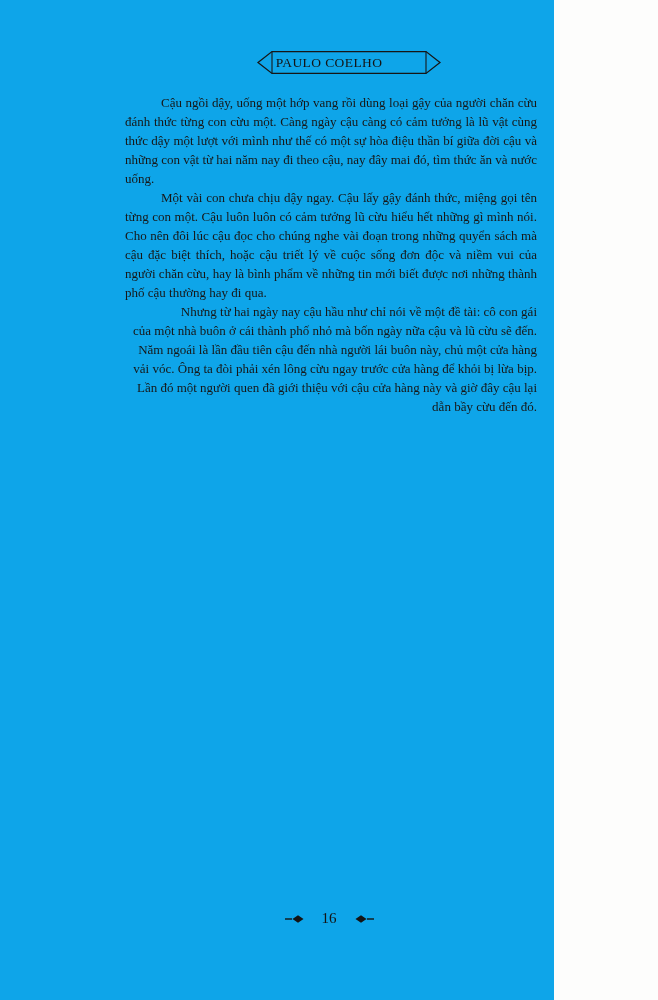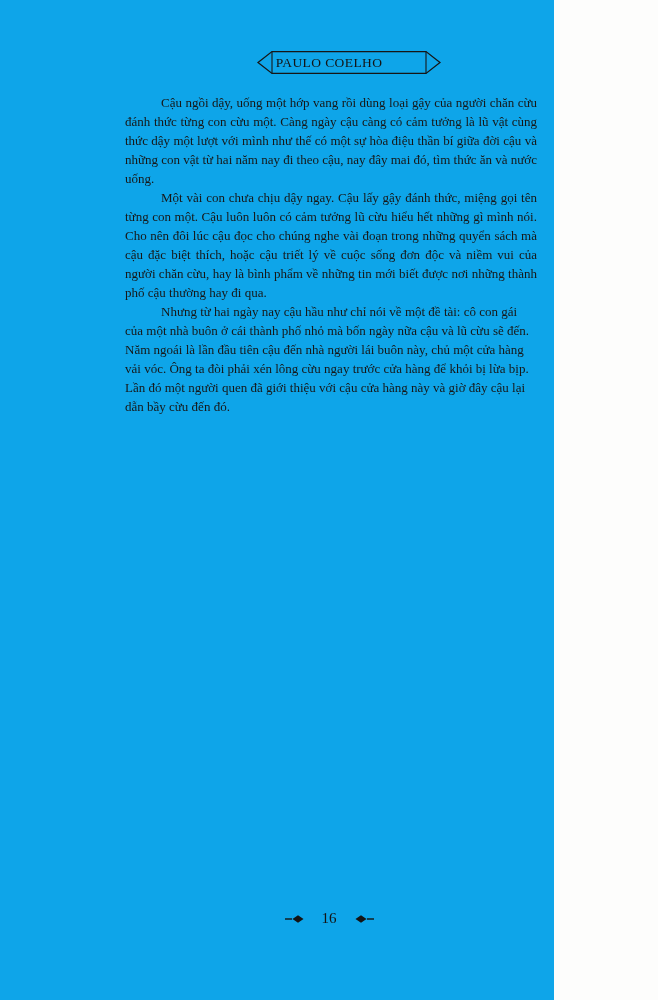--- a/index.html
+++ b/index.html
@@ -74,21 +74,21 @@
     line-height: 19px;
     color: #171717;
     font-family: "Liberation Serif", "DejaVu Serif", serif;
     hyphens: none;
     -webkit-hyphens: none;
   }
   .para + .para {
     margin-top: 0;
   }
   .para:last-child {
-    text-align: left;
+    text-align: right;
   }
 
   
   .footer {
     position: absolute;
     top: 911px;
     left: 0;
     width: 658px;
     display: flex;
     justify-content: center;

